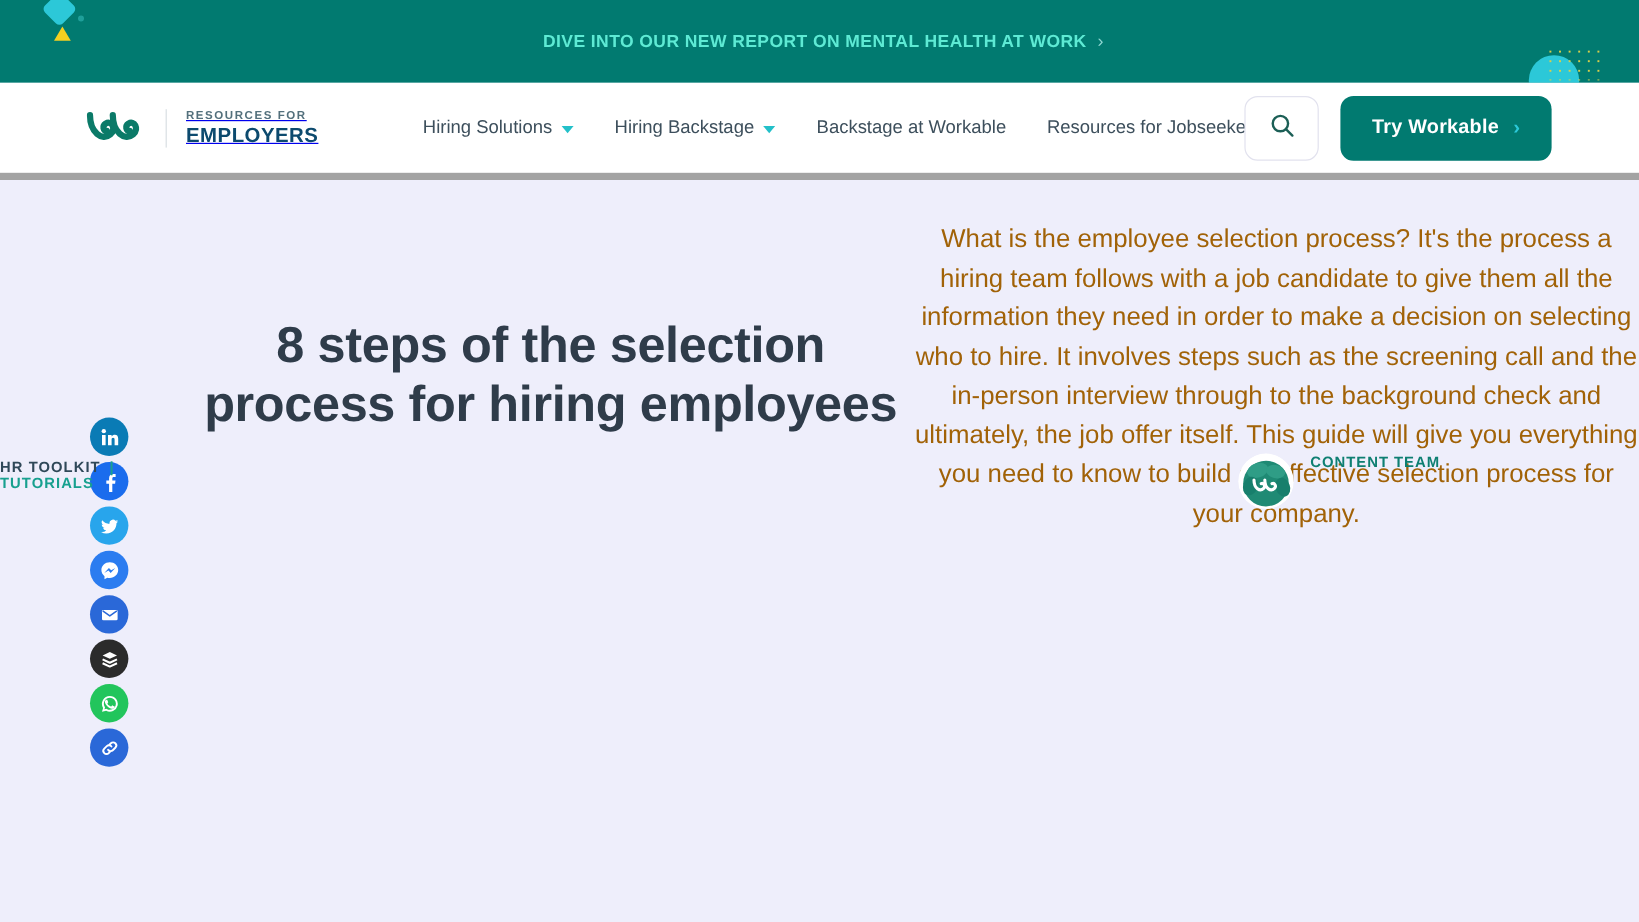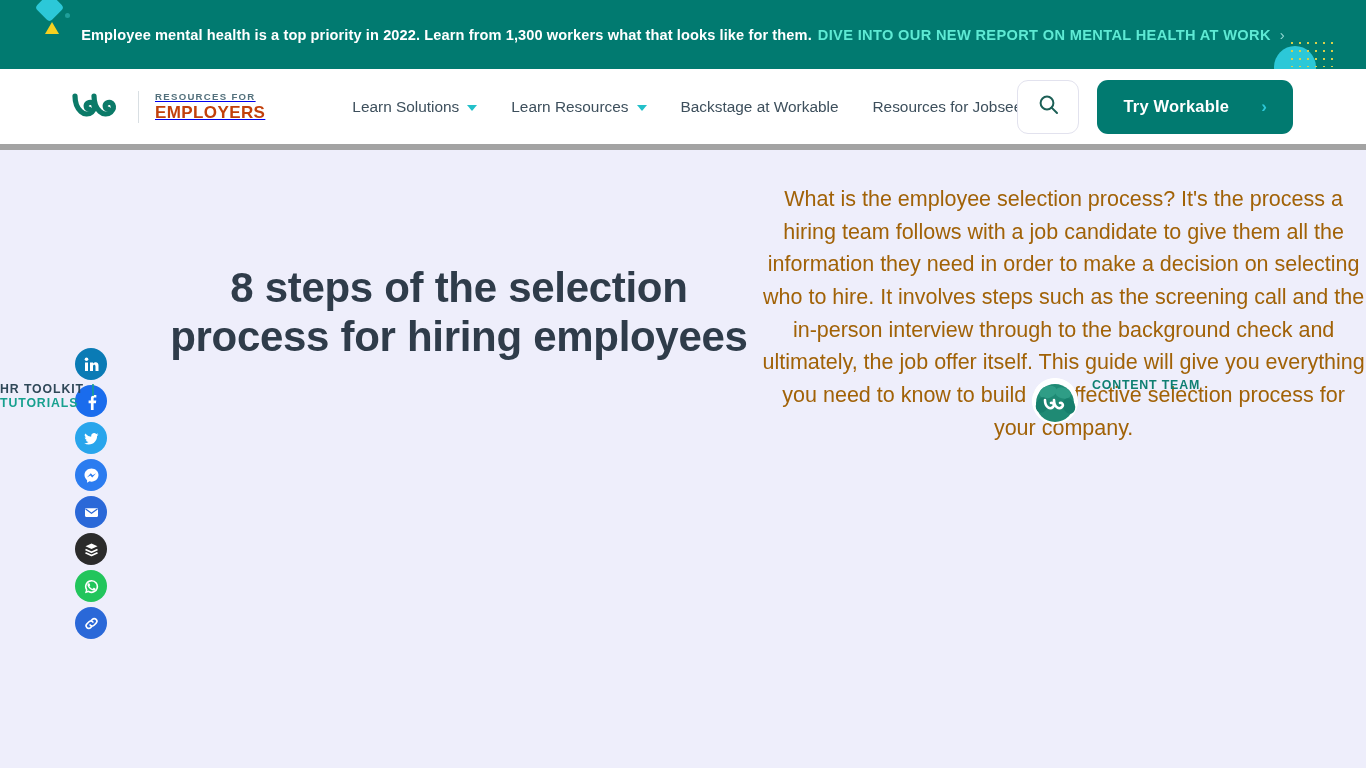--- a/index.html
+++ b/index.html
@@ -71,21 +71,21 @@
   }
   .logo-mark{ width:50px; height:34px; display:block; }
   .logo-divider{ width:1px; height:32px; background:#d9dfe3; }
   .logo-words{ line-height:1; }
   .logo-words .l1{
     display:block; font-size:9.6px; letter-spacing:1.3px;
     color:#53707c; font-weight:600; margin-bottom:3px;
   }
   .logo-words .l2{
     display:block; font-size:17px; letter-spacing:.4px;
-    color:#c2410c; font-weight:800;
+    color:#0c4a6e; font-weight:800;
   }
 
   .main-nav{ display:flex; align-items:center; margin-left:70px; gap:0; }
   .nav-item{
     display:flex; align-items:center; gap:8px;
     font-size:15.4px; color:#3d4f5c; padding:0 17px;
     cursor:pointer; white-space:nowrap;
   }
   .nav-chev{
     width:0; height:0;
@@ -100,21 +100,21 @@
     display:flex; align-items:center; gap:18px;
   }
   .search-btn{
     width:62px; height:54px; border:1px solid #e2e2ee; border-radius:11px;
     background:#fff; display:flex; align-items:center; justify-content:center;
     cursor:pointer;
   }
   .try-btn{
     height:54px; padding:0 26px; border-radius:11px;
     background:#017a70; color:#fff; font-size:16.5px; font-weight:800;
-    display:flex; align-items:center; gap:32px; cursor:pointer;
+    display:flex; align-items:center; gap:12px; cursor:pointer;
     letter-spacing:.2px;
   }
   .try-chev{ color:#2cc8d8; font-size:17px; font-weight:700; }
 
   
   .page-body{
     position:relative; width:1366px; height:618px; background:#eeeefb;
   }
 
   
@@ -169,21 +169,20 @@
 <body>
 
 <div class="promo-banner">
   <div class="deco-diamond"></div>
   <div class="deco-dot-sm"></div>
   <div class="deco-triangle"></div>
   <div class="deco-dotgrid"></div>
   <div class="deco-semicircle"></div>
 
   <div class="promo-inner">
-    <span class="promo-text">Employee mental health is a top priority in 2022. Learn from 1,300 workers what that looks like for them.</span>
     <a class="promo-cta" href="#">DIVE INTO OUR NEW REPORT ON MENTAL HEALTH AT WORK</a>
     <span class="promo-chev">›</span>
   </div>
 </div>
 
 <header class="site-header">
 
   <a class="logo-block" href="#">
     <span class="logo-mark">
       <svg width="50" height="34" viewBox="0 0 50 34">
@@ -193,25 +192,25 @@
     </span>
     <span class="logo-divider"></span>
     <span class="logo-words">
       <span class="l1">RESOURCES FOR</span>
       <span class="l2">EMPLOYERS</span>
     </span>
   </a>
 
   <nav class="main-nav">
     <div class="nav-item">
-      <span>Learn Solutions</span>
+      <span>Hiring Solutions</span>
       <span class="nav-chev"></span>
     </div>
     <div class="nav-item">
-      <span>Learn Resources</span>
+      <span>Hiring Backstage</span>
       <span class="nav-chev"></span>
     </div>
     <div class="nav-item">
       <span>Backstage at Workable</span>
     </div>
     <div class="nav-item">
       <span>Resources for Jobseekers</span>
     </div>
   </nav>
 

